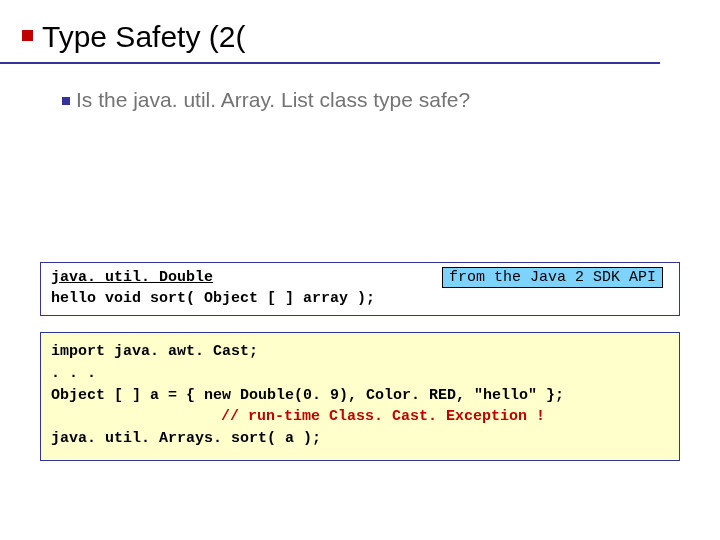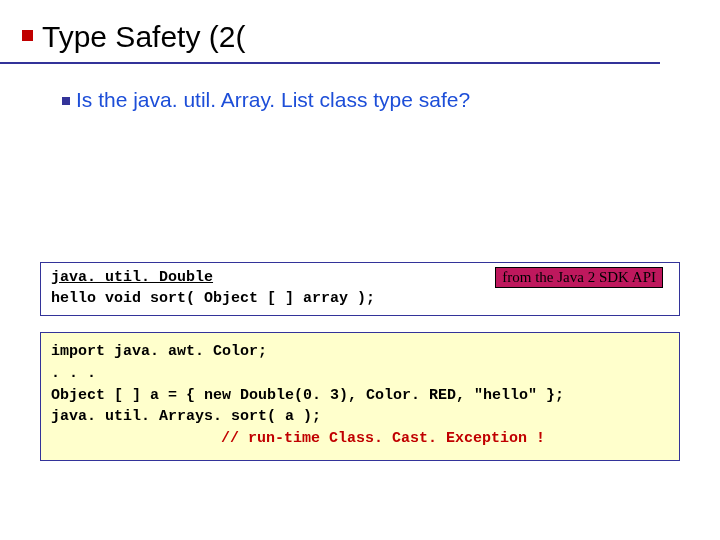--- a/index.html
+++ b/index.html
@@ -48,21 +48,21 @@
   .bullet-square {
     display: inline-block;
     width: 8px;
     height: 8px;
     background: #333399;
     vertical-align: 2px;
     margin-right: 6px;
   }
   .bullet-text {
     font-size: 21px;
-    color: #1d4ed8;
+    color: #737373;
   }
   .api-box {
     position: absolute;
     left: 40px;
     top: 262px;
     width: 640px;
     box-sizing: border-box;
     border: 1px solid #333399;
     background: #fff;
     padding: 6px 10px 8px 10px;
@@ -75,24 +75,24 @@
     text-decoration: underline;
   }
   .api-sig {
     font-weight: bold;
     margin-top: 4px;
   }
   .api-badge {
     position: absolute;
     right: 16px;
     top: 4px;
-    background: #be185d;
+    background: #7dd3fc;
     border: 1px solid #000;
     padding: 1px 6px;
-    font-family: Liberation Serif, serif;
+    font-family: Liberation Mono, monospace;
     font-size: 15px;
     font-weight: normal;
   }
   .code-box {
     position: absolute;
     left: 40px;
     top: 332px;
     width: 640px;
     box-sizing: border-box;
     border: 1px solid #333399;
@@ -125,20 +125,20 @@
     <span class="bullet-square"></span><span class="bullet-text">Is the java. util. Array. List class type safe?</span>
   </div>
 
   <div class="api-box">
     <div class="api-badge">from the Java 2 SDK API</div>
     <div class="api-class">java. util. Double</div>
     <div class="api-sig">hello void sort( Object [ ] array );</div>
   </div>
 
   <div class="code-box">
-    <div>import java. awt. Color;</div>
+    <div>import java. awt. Cast;</div>
     <div>. . .</div>
-    <div>Object [ ] a = { new Double(0. 3), Color. RED, "hello" };</div>
+    <div>Object [ ] a = { new Double(0. 9), Color. RED, "hello" };</div>
+    <div><span class="code-indent"></span><span class="code-comment">// run-time Class. Cast. Exception !</span></div>
     <div>java. util. Arrays. sort( a );</div>
-    <div><span class="code-indent"></span><span class="code-comment">// run-time Class. Cast. Exception !</span></div>
   </div>
 
 </div>
 
 </body></html>

